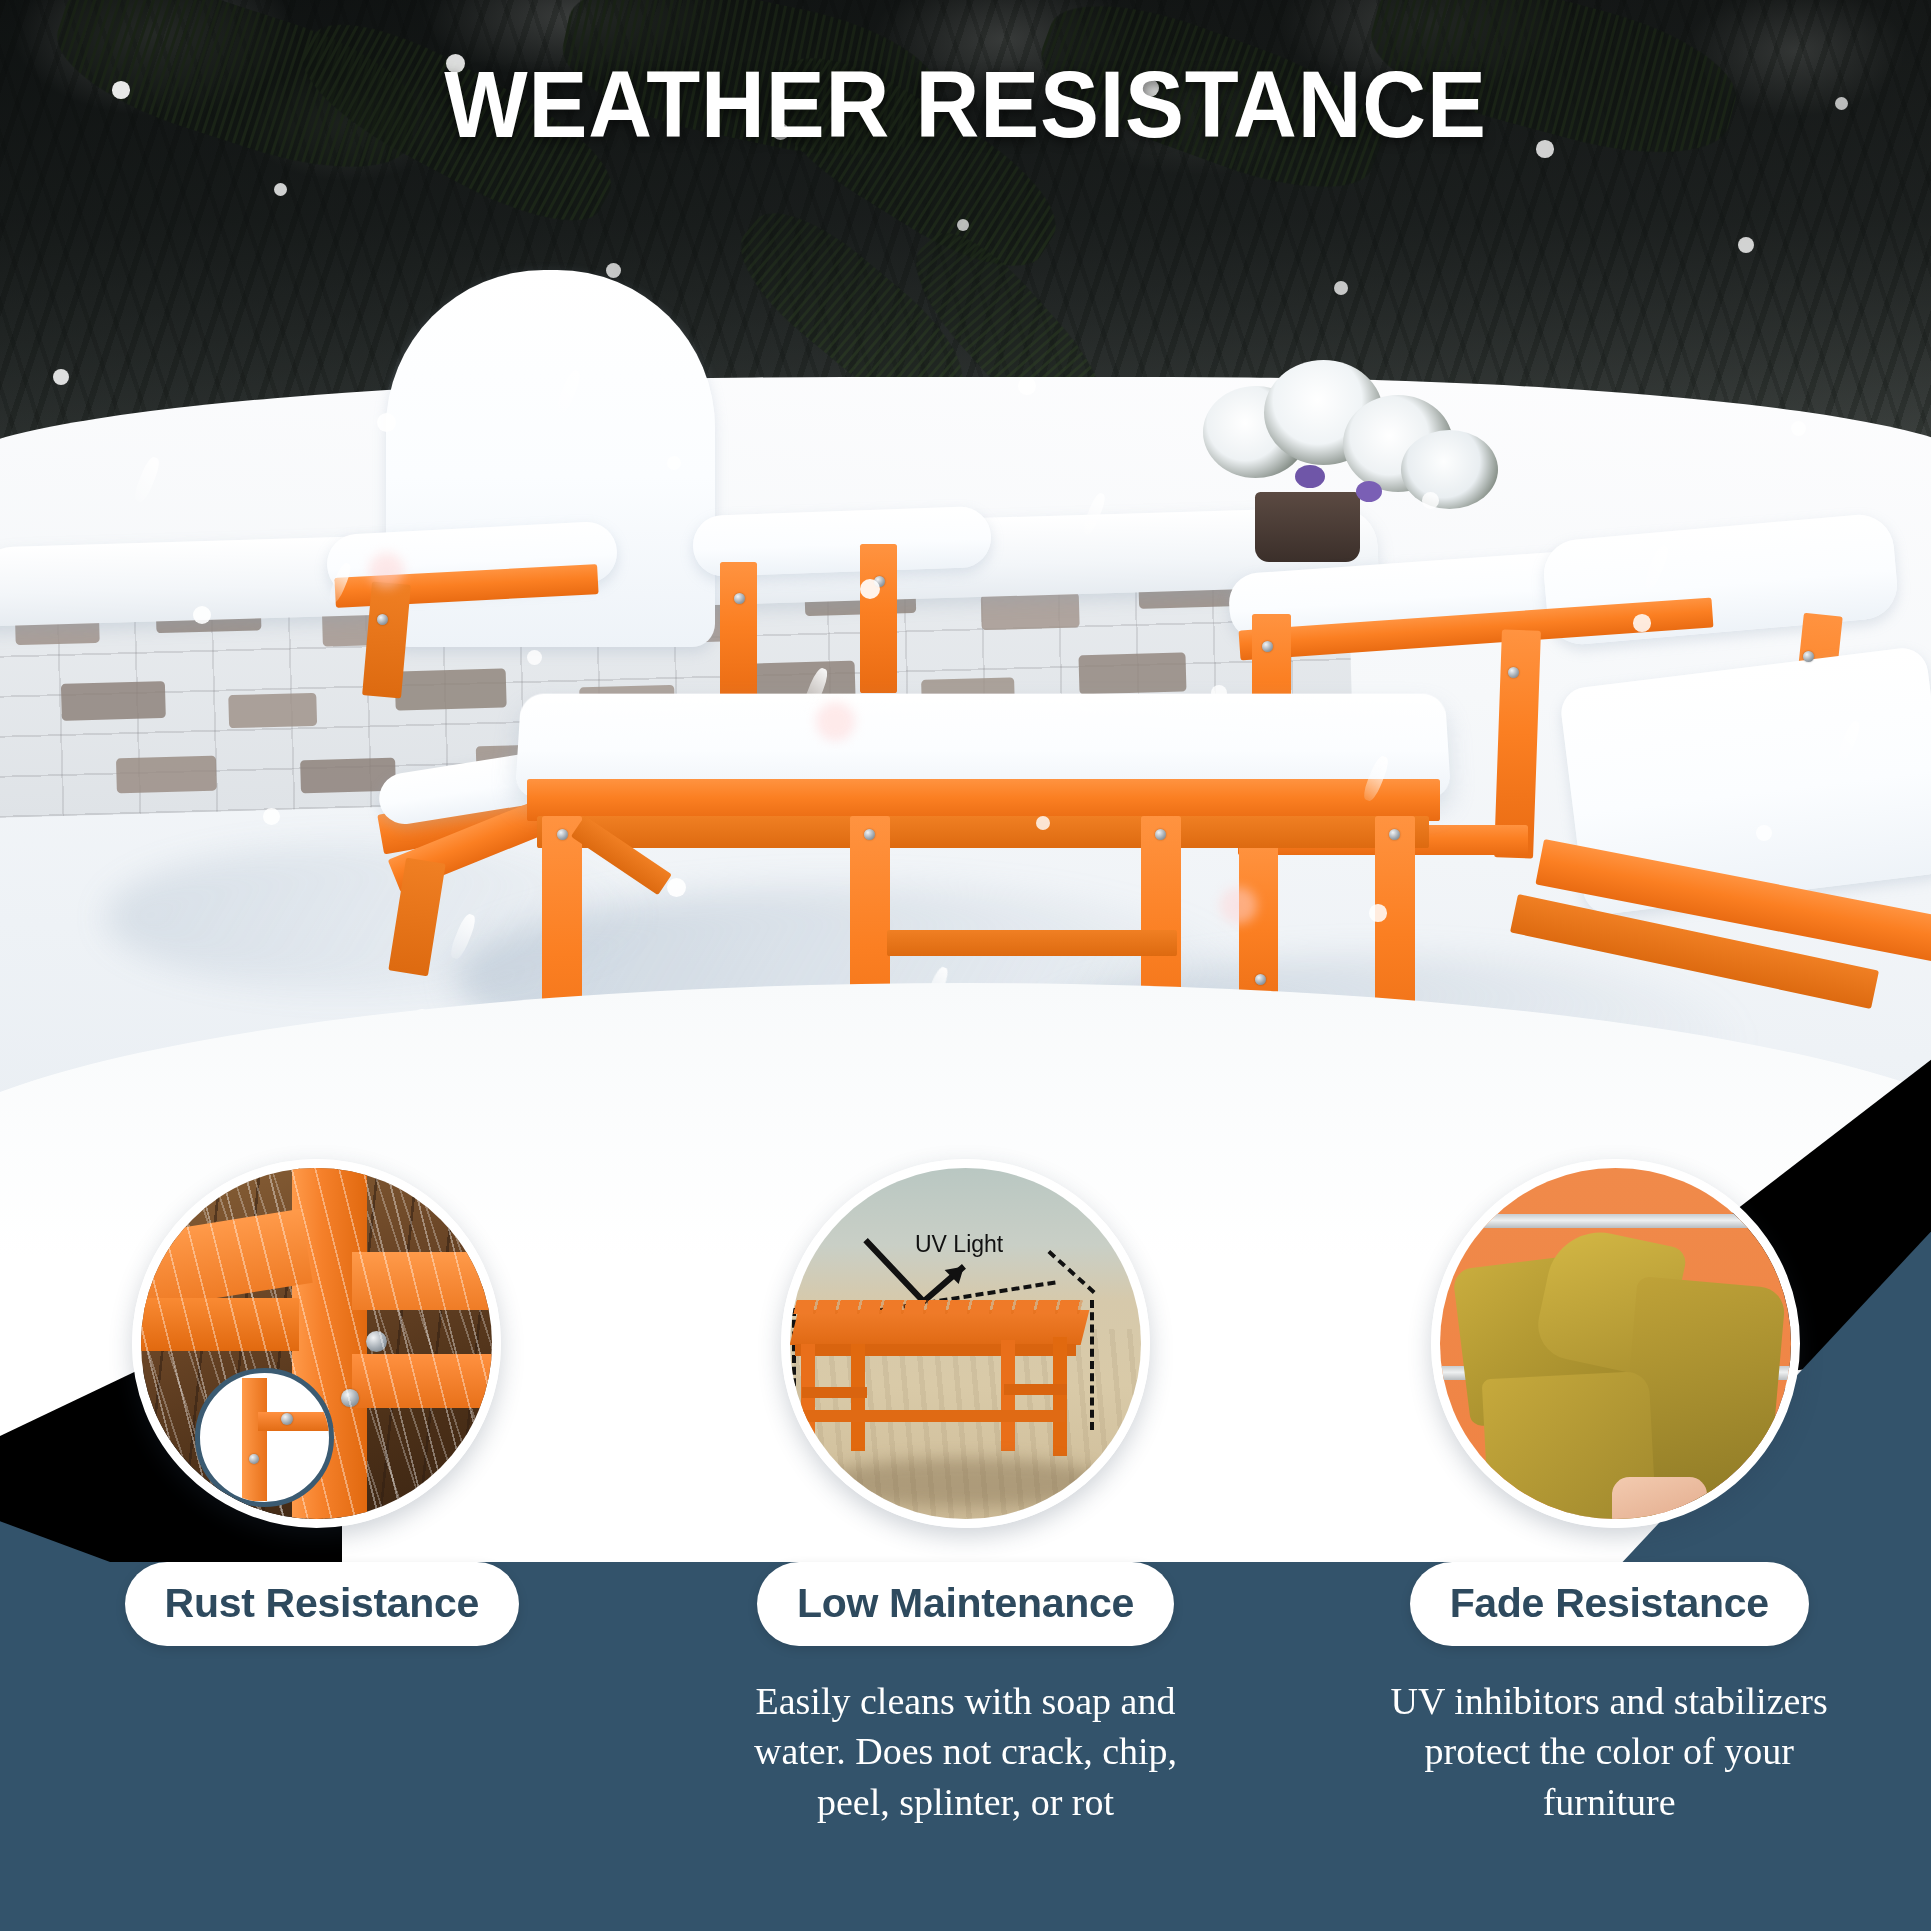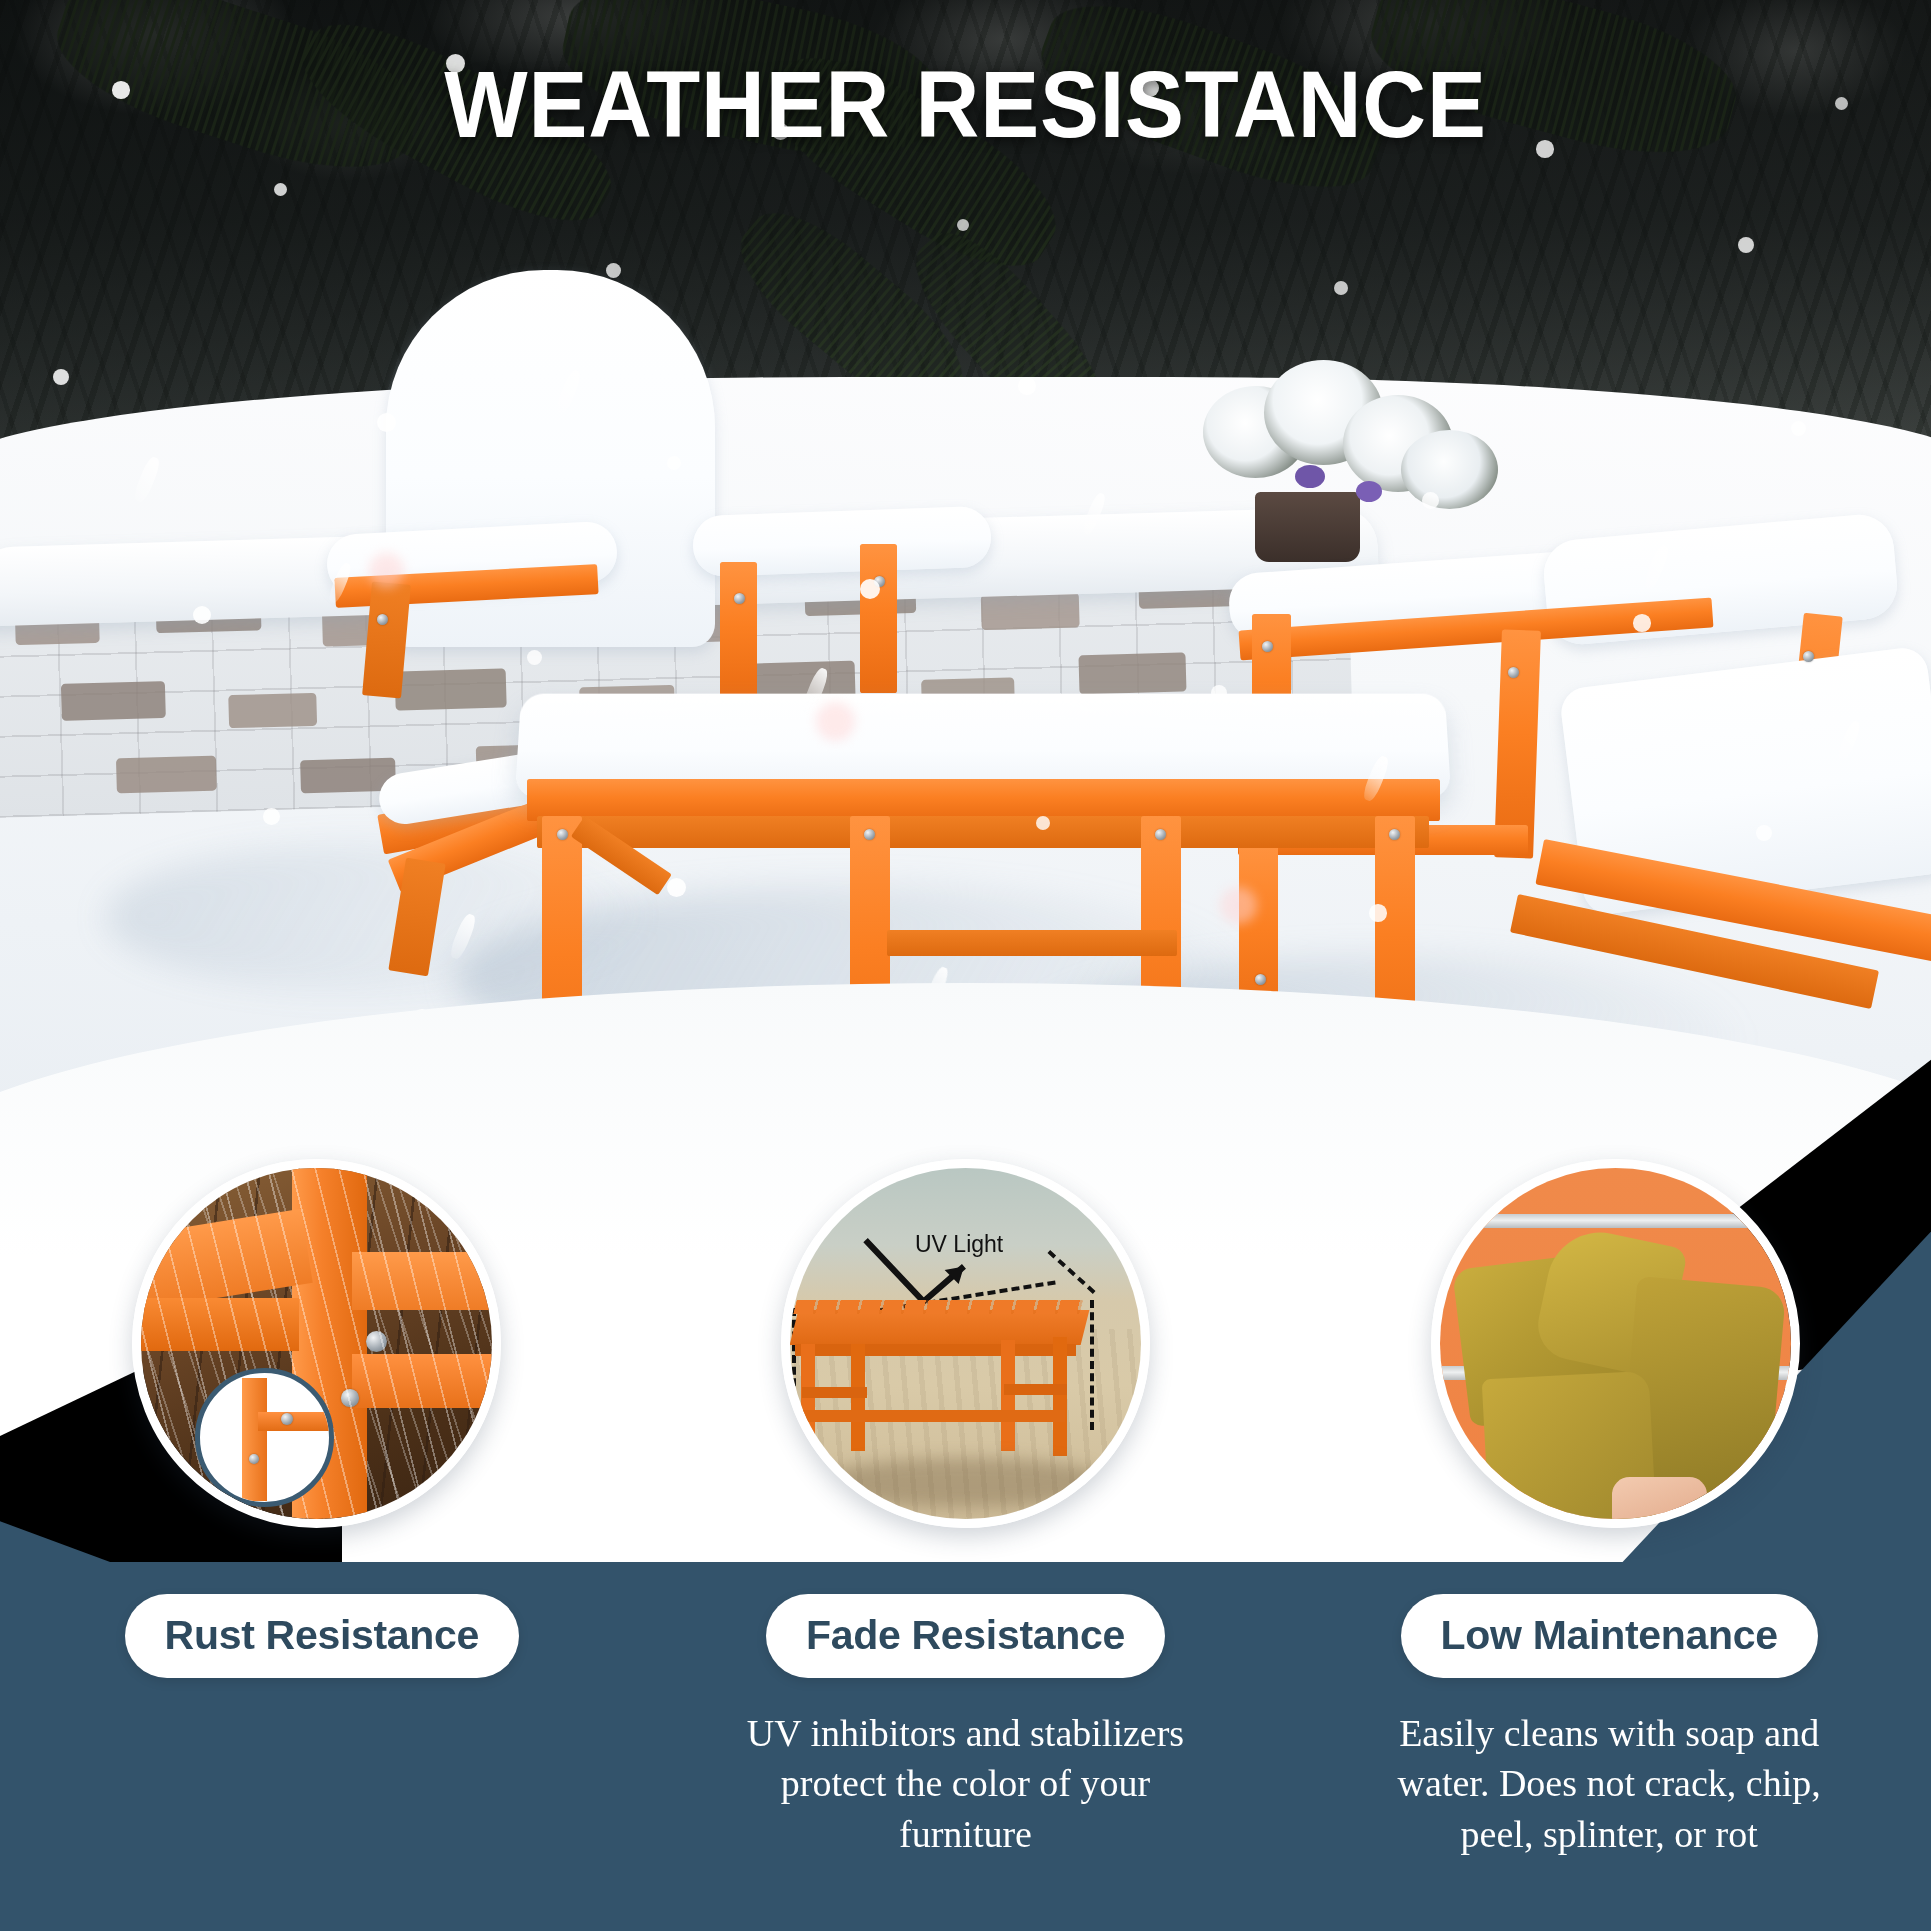--- a/index.html
+++ b/index.html
@@ -131,21 +131,21 @@
   .slats{position:absolute;inset:0;background:linear-gradient(180deg,#f08a4a 0%,#ef8344 100%);}
   .slat-gap{position:absolute;left:0;width:100%;height:14px;
     background:linear-gradient(180deg,#c9ccce,#eef0f1 45%,#b9bdc0);}
   .cloth{position:absolute;background:linear-gradient(150deg,#c9ad3e 0%,#b49a33 45%,#9c8529 100%);}
   .hand{position:absolute;background:linear-gradient(160deg,#f3cbb0 0%,#e6b294 55%,#d79c7d 100%);}
 
   
   .panel{position:absolute;left:0;bottom:0;width:1931px;height:369px;background:#33536b;}
   .cards{position:absolute;left:0;bottom:0;width:1931px;height:369px;display:flex;}
   .card{flex:1;display:flex;flex-direction:column;align-items:center;}
-  .pill{background:#ffffff;border-radius:877px;padding:17.6px 40px 19.3px;margin-top:32px;
+  .pill{background:#ffffff;border-radius:877px;padding:17.6px 40px 19.3px;
     color:#2e4a5e;font-family:"Liberation Sans",sans-serif;font-weight:bold;font-size:41px;
     letter-spacing:-0.3px;white-space:nowrap;box-shadow:0 3.5px 10.5px rgba(0,0,0,.12);}
   .desc{margin-top:30px;width:492px;text-align:center;color:#ffffff;
     font-family:"Liberation Serif",serif;font-size:38px;line-height:1.33;}
 </style>
 </head>
 <body>
 
 <div id="poster">
 
@@ -386,25 +386,25 @@
   </div>
 
   <div class="panel"></div>
   <div class="cards">
 
     <div class="card">
       <div class="pill">Rust Resistance</div>
     </div>
 
     <div class="card">
+      <div class="pill">Low Maintenance</div>
+      <div class="desc">Easily cleans with soap and water. Does not crack, chip, peel, splinter, or rot</div>
+    </div>
+
+    <div class="card">
       <div class="pill">Fade Resistance</div>
       <div class="desc">UV inhibitors and stabilizers protect the color of your furniture</div>
     </div>
 
-    <div class="card">
-      <div class="pill">Low Maintenance</div>
-      <div class="desc">Easily cleans with soap and water. Does not crack, chip, peel, splinter, or rot</div>
-    </div>
-
   </div>
 
 </div>
 
 
 </body></html>

